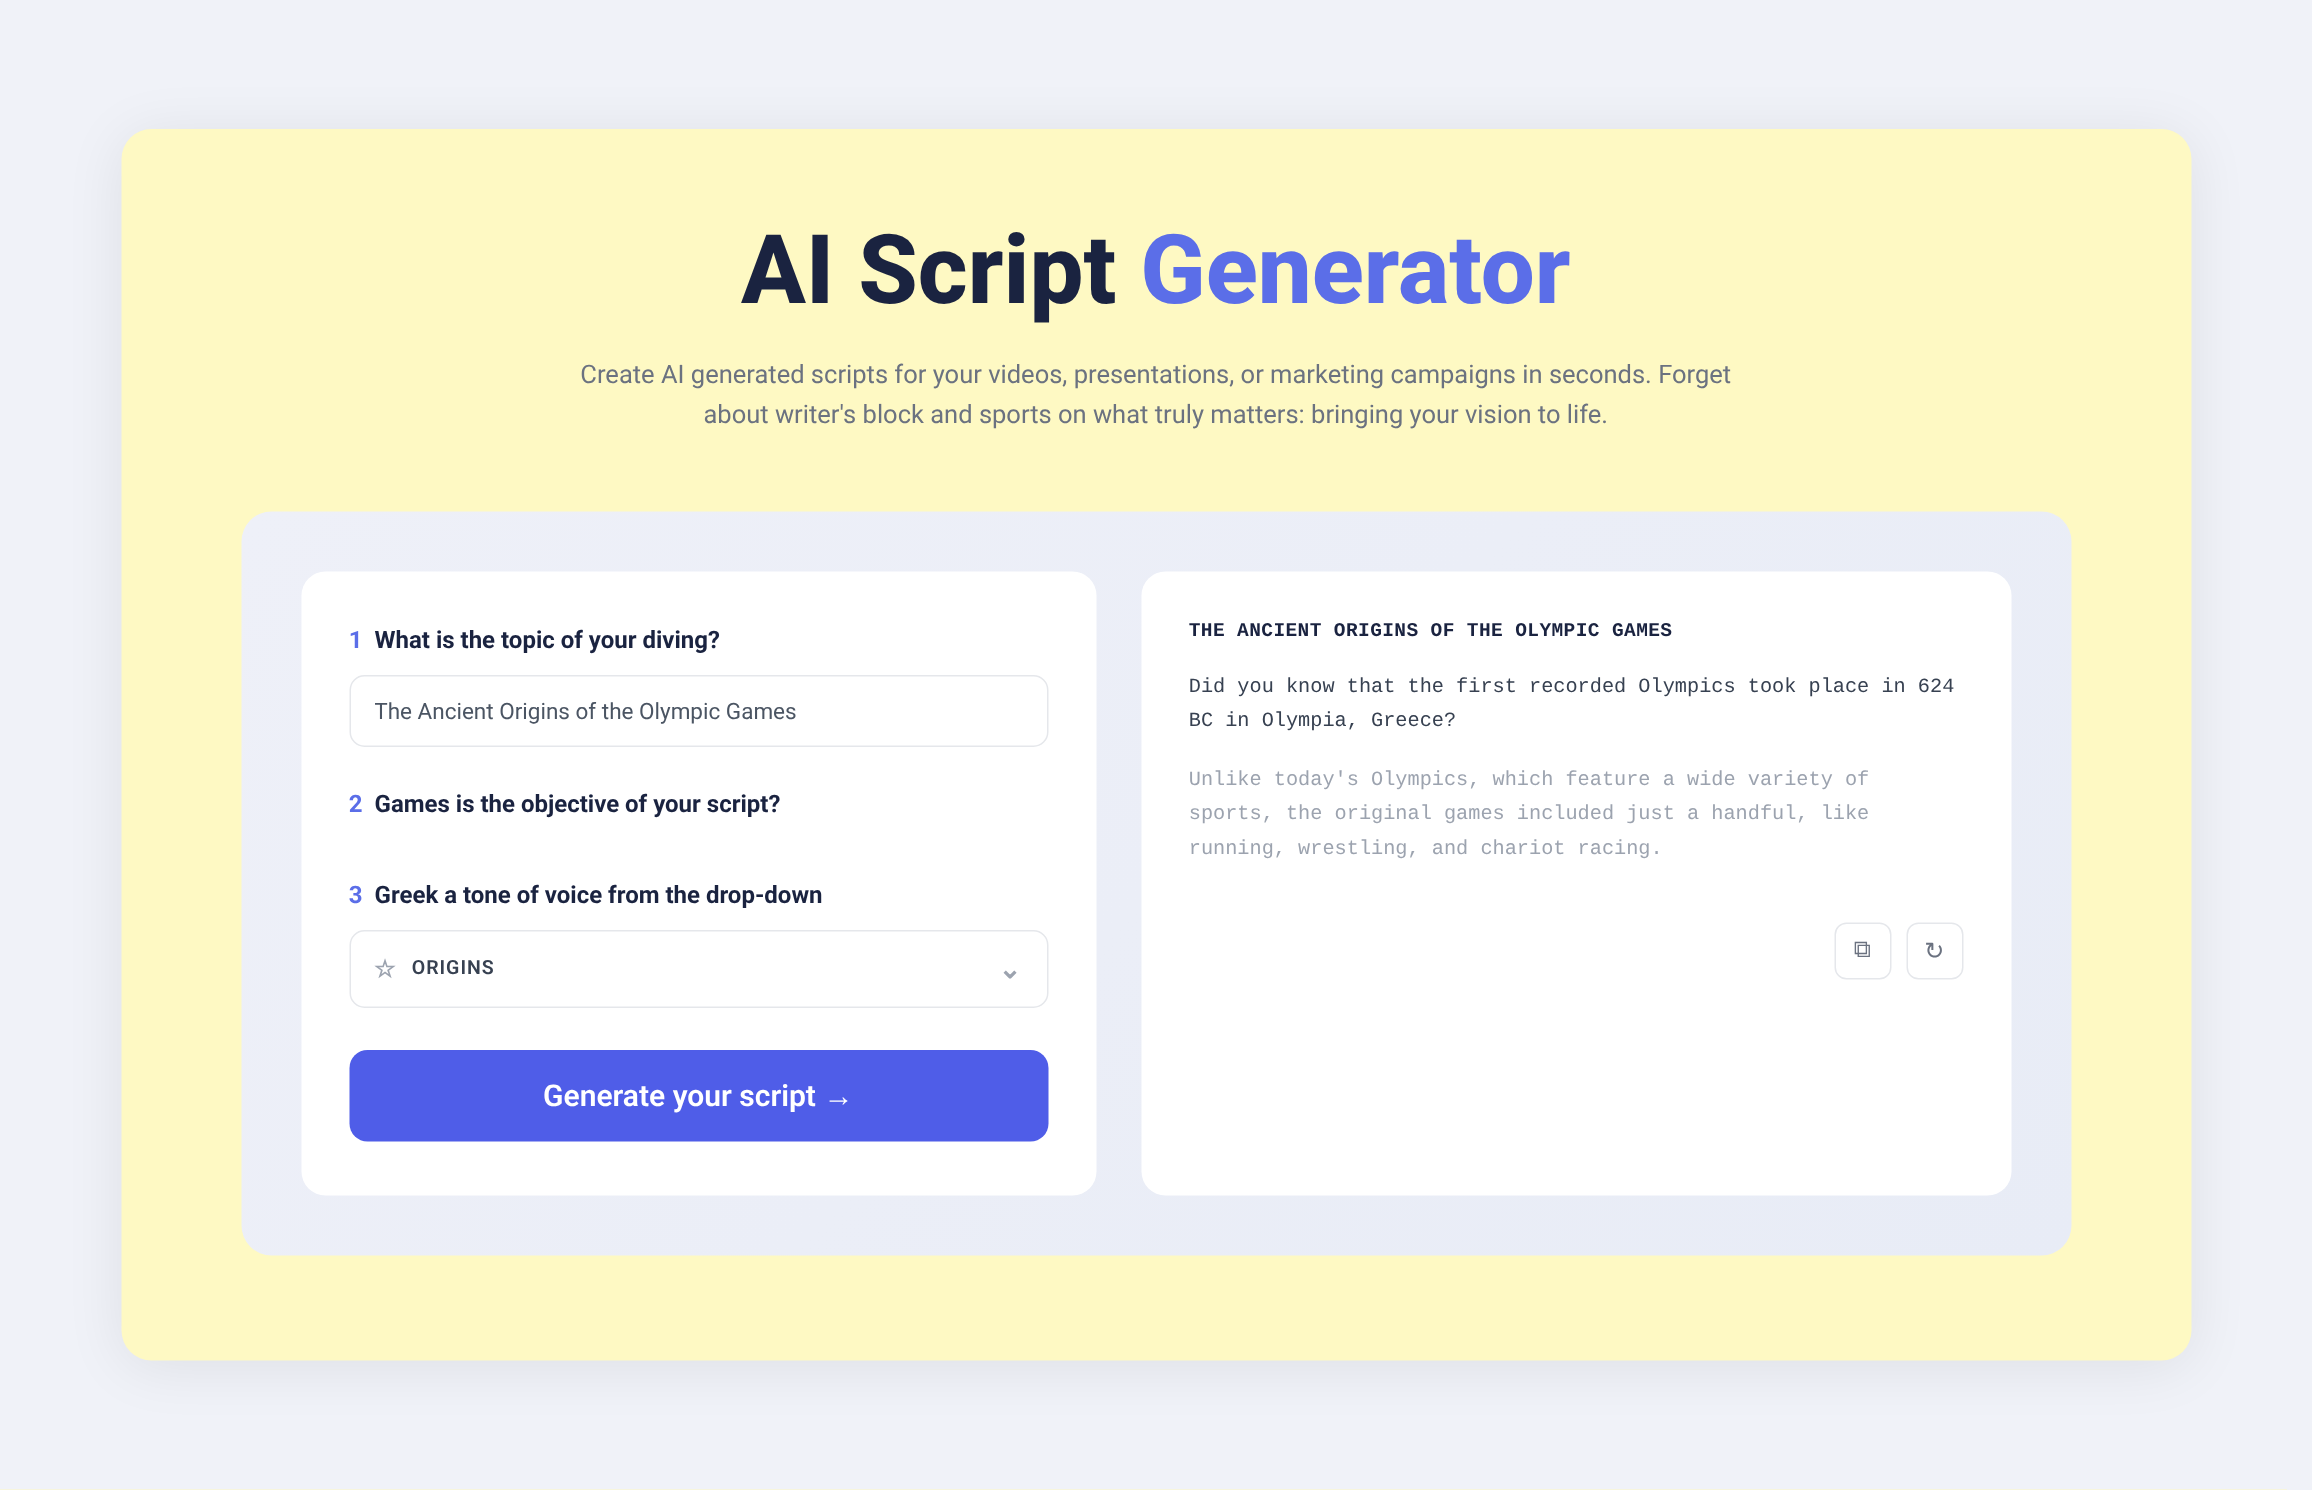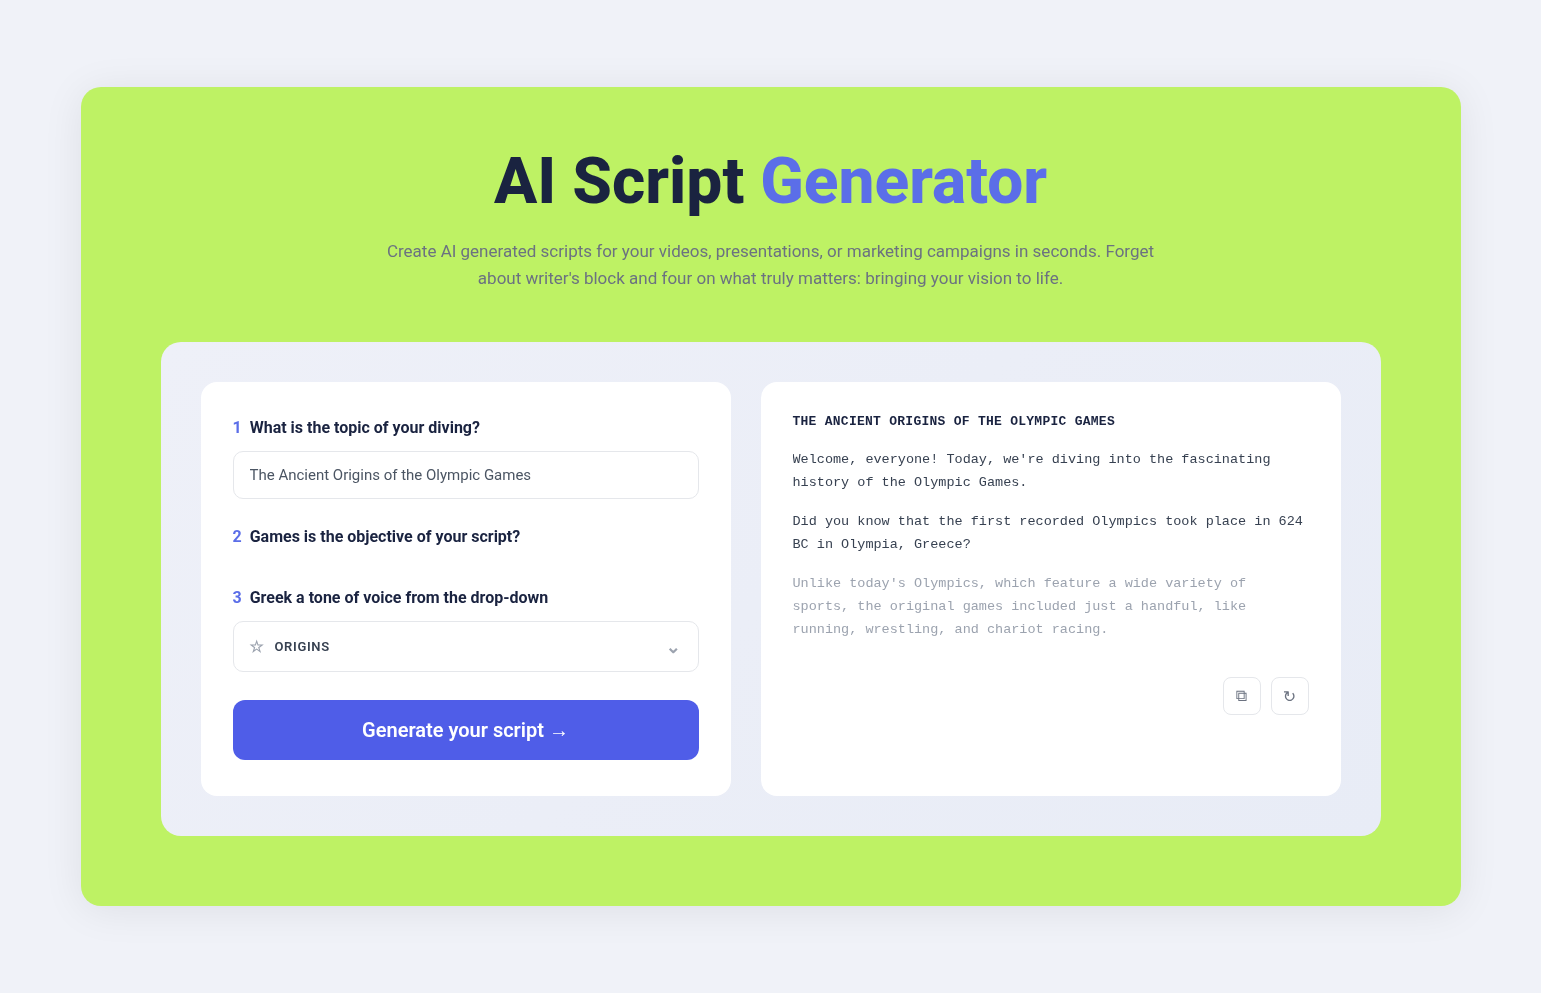--- a/index.html
+++ b/index.html
@@ -11,21 +11,21 @@
     body {
       font-family: -apple-system, BlinkMacSystemFont, 'Segoe UI', Roboto, sans-serif;
       background: #f0f2f8;
       min-height: 100vh;
       display: flex;
       align-items: center;
       justify-content: center;
     }
 
     .page-wrapper {
-      background: #bef264;
+      background: #fef9c3;
       border-radius: 20px;
       padding: 60px 80px 70px;
       max-width: 1380px;
       width: 100%;
       margin: 20px;
       box-shadow: 0 4px 40px rgba(0,0,0,0.08);
     }
 
     .header {
       text-align: center;
@@ -241,21 +241,21 @@
 <body>
 
 <div class="page-wrapper">
 
   <div class="header">
     <h1 class="main-title">
       <span class="title-dark">AI Script</span>
       <span> </span>
       <span class="title-blue">Generator</span>
     </h1>
-    <p class="subtitle">Create AI generated scripts for your videos, presentations, or marketing campaigns in seconds. Forget about writer's block and four on what truly matters: bringing your vision to life.</p>
+    <p class="subtitle">Create AI generated scripts for your videos, presentations, or marketing campaigns in seconds. Forget about writer's block and sports on what truly matters: bringing your vision to life.</p>
   </div>
 
   <div class="main-content">
 
     <div class="left-panel">
 
       <div class="form-section">
         <div class="section-label">
           <span class="section-number">1</span>
           <span class="section-title">What is the topic of your diving?</span>
@@ -291,21 +291,20 @@
       </button>
 
     </div>
 
     <div class="right-panel">
 
       <div class="script-title">THE ANCIENT ORIGINS OF THE OLYMPIC GAMES</div>
 
       <div class="script-content">
 
-      <p class="script-para normal">Welcome, everyone! Today, we're diving into the fascinating history of the Olympic Games.</p>
           <p class="script-para normal">Did you know that the first recorded Olympics took place in 624 BC in Olympia, Greece?</p>
           <p class="script-para faded">Unlike today's Olympics, which feature a wide variety of sports, the original games included just a handful, like running, wrestling, and chariot racing.</p>
         </div>
 
       <div class="script-actions">
         <button class="action-btn" title="Copy">
           <span>⧉</span>
         </button>
         <button class="action-btn" title="Regenerate">
           <span>↻</span>

